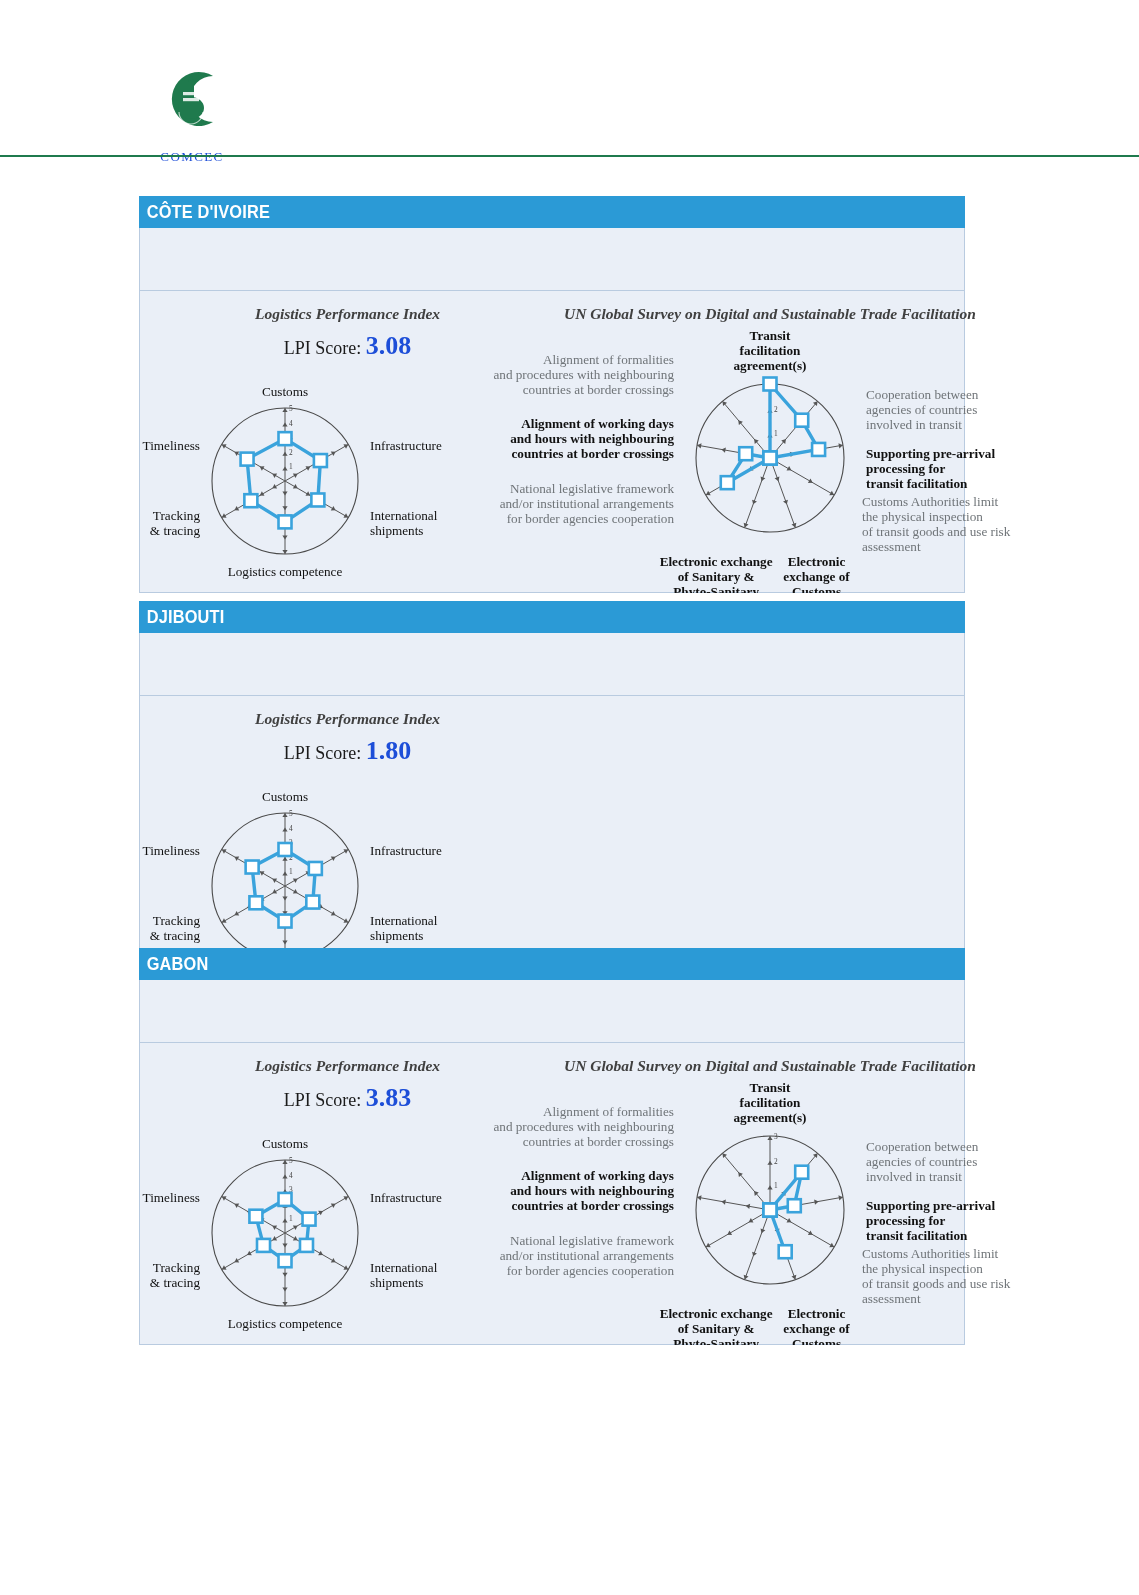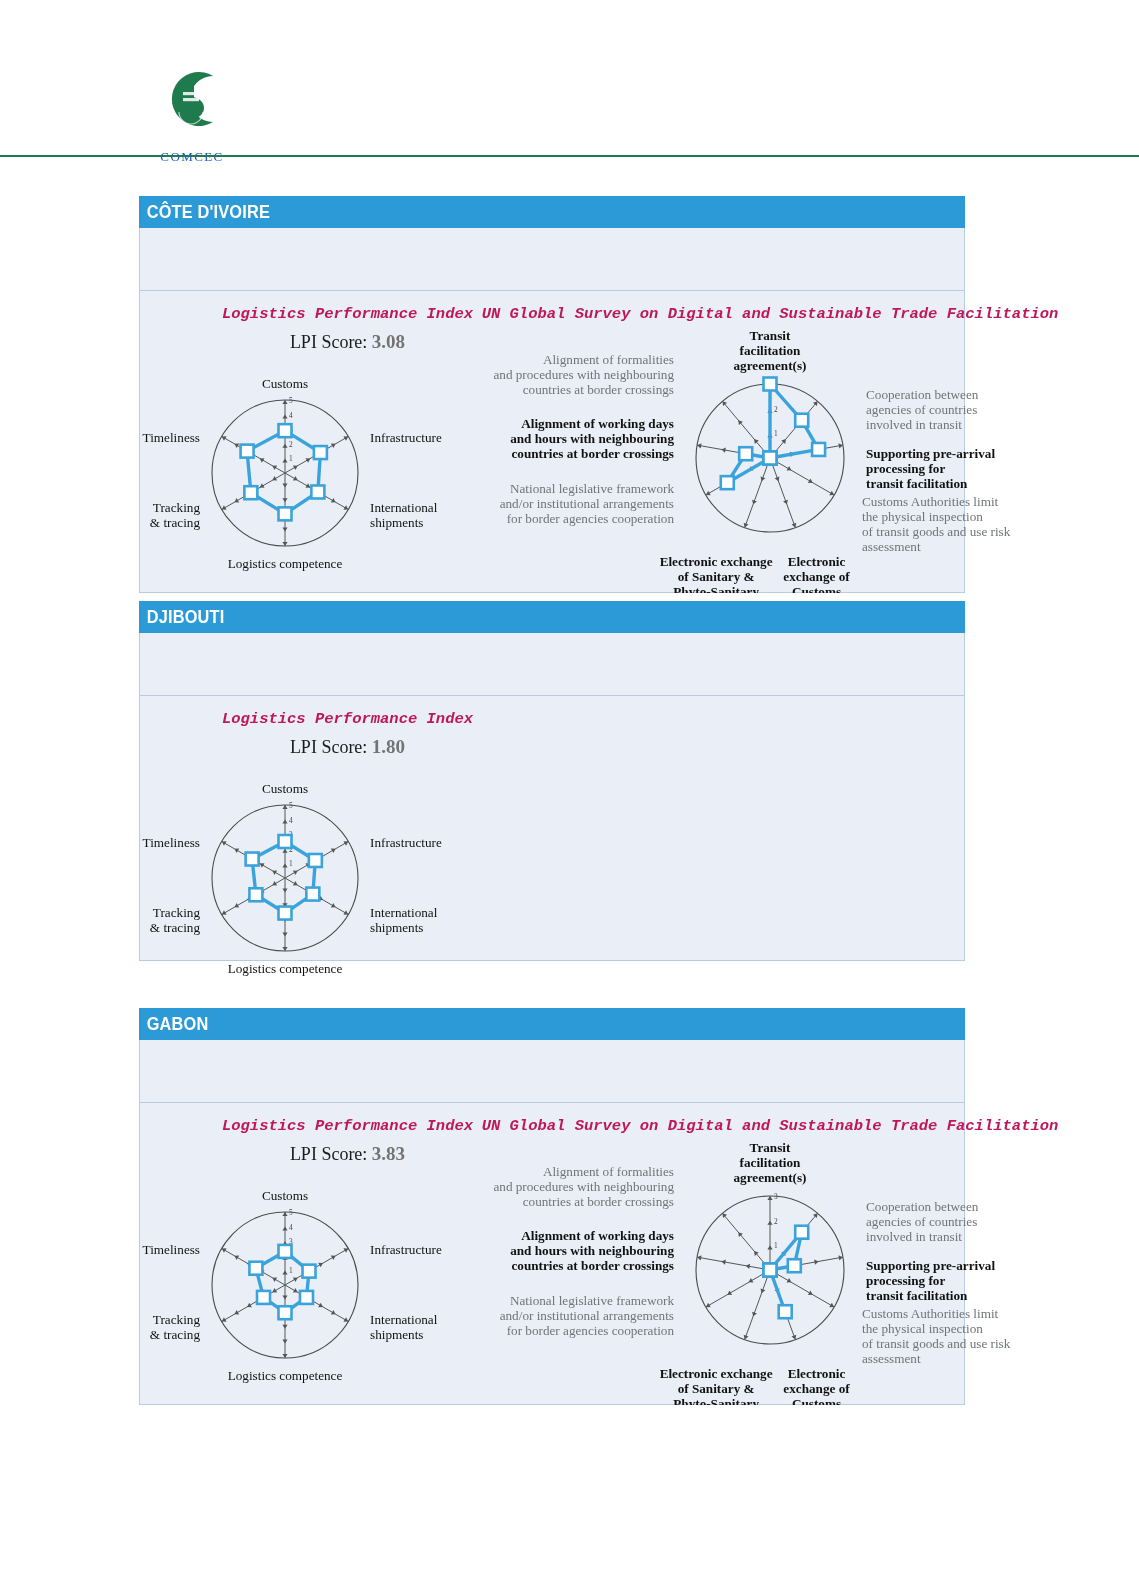--- a/index.html
+++ b/index.html
@@ -21,27 +21,27 @@
   .country-banner .cname{
     color:#ffffff;font-family:"Liberation Sans",sans-serif;font-weight:bold;
     font-size:19px;letter-spacing:0.2px;padding-left:9px;
     transform:scaleX(.86);transform-origin:left center;white-space:nowrap;
   }
   .country-body{background:#eaeff7;border:1px solid #b9cbe0;border-top:none;}
   .spacer-row{height:62px;border-bottom:1px solid #b9cbe0;}
   .charts-row{position:relative;}
 
   .chart-title{
-    color:#be185d;font-family:Liberation Mono, monospace;font-style:italic;font-weight:bold;
+    color:#404040;font-family:Liberation Serif, serif;font-style:italic;font-weight:bold;
     font-size:15.5px;text-align:center;white-space:nowrap;
   }
   .lpi-score{
     text-align:center;font-size:18px;color:#1b1b1b;margin-top:8px;white-space:nowrap;
   }
-  .lpi-score .val{color:#737373;font-weight:bold;font-size:19px;}
+  .lpi-score .val{color:#1d4ed8;font-weight:bold;font-size:26px;}
 
   .radar-svg{display:block;}
   .lbl{font-family:"Liberation Serif",serif;fill:#111111;font-size:13.2px;}
   .lbl-dim{fill:#6f7478;}
   .lbl-bold{font-weight:bold;fill:#111111;}
   .tick-num{font-family:"Liberation Serif",serif;fill:#444;font-size:7.4px;}
 
   .lpi-col{position:absolute;left:0;top:0;width:415px;}
   .un-col{position:absolute;left:300px;top:0;width:660px;}
 </style>
@@ -299,21 +299,21 @@
             <text x="145" y="215" class="lbl" text-anchor="middle">Logistics competence</text>
             <text x="60" y="158.5" class="lbl" text-anchor="end">Tracking</text>
             <text x="60" y="173.7" class="lbl" text-anchor="end">&amp; tracing</text>
             <text x="60" y="88.5" class="lbl" text-anchor="end">Timeliness</text>
           </svg>
       </div>
     </div>
   </div>
 </div>
 
-<div class="country-block" id="sec2" style="top:1008px;border-radius:7px;">
+<div class="country-block" id="sec2" style="top:948px;border-radius:7px;">
   <div class="country-banner">
     <span class="cname">GABON</span>
   </div>
   <div class="country-body">
     <div class="spacer-row"></div>
     <div class="charts-row" style="height:301px;">
       <div class="lpi-col" style="top:14px;">
         <div class="chart-title">Logistics Performance Index</div>
         <div class="lpi-score">
           <span>LPI Score:</span>

